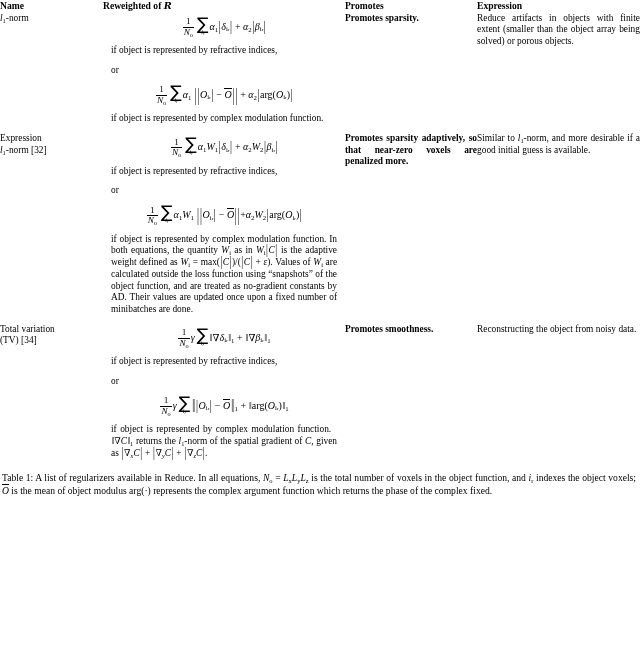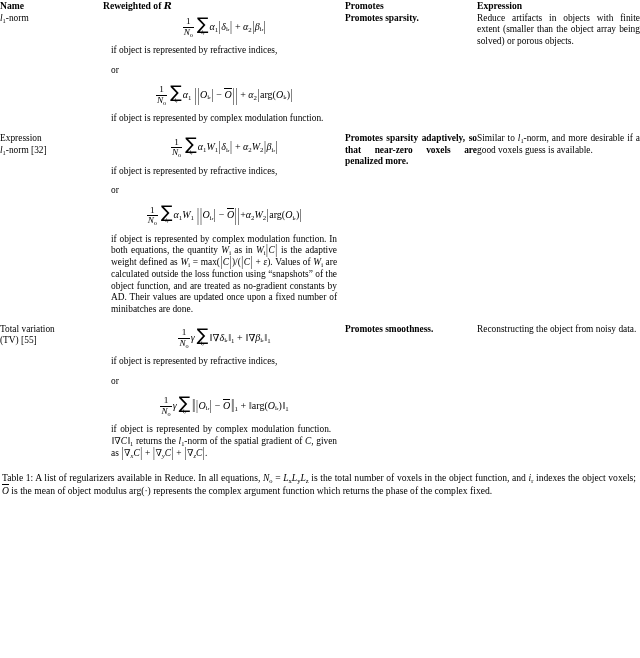--- a/index.html
+++ b/index.html
@@ -240,31 +240,31 @@
             <span class="frac"><span class="top num">1</span><span class="bot m">N<sub class="mr">o</sub></span></span><span class="sum"><span class="sig">∑</span><span class="lim">i<sub class="subsub">r</sub></span></span><span class="m">α<sub class="mr">1</sub></span><span class="m">W<sub class="mr">1</sub></span><span class="bar1">|</span><span class="m">δ<sub class="mr">i<span class="subsub">r</span></sub></span><span class="bar1">|</span> + <span class="m">α<sub class="mr">2</sub></span><span class="m">W<sub class="mr">2</sub></span><span class="bar1">|</span><span class="m">β<sub class="mr">i<span class="subsub">r</span></sub></span><span class="bar1">|</span>
           </div>
           <div class="eq-inline-note">if object is represented by refractive indices,</div>
           <div class="eq-inline-note">or</div>
           <div class="eq-block nowrapmath">
             <span class="frac"><span class="top num">1</span><span class="bot m">N<sub class="mr">o</sub></span></span><span class="sum"><span class="sig">∑</span><span class="lim">i<sub class="subsub">r</sub></span></span><span class="m">α<sub class="mr">1</sub></span><span class="m">W<sub class="mr">1</sub></span> <span class="bar2">|</span><span class="bar2">|</span><span class="m">O<sub class="mr">i<span class="subsub">r</span></sub></span><span class="bar1">|</span> − <span class="ov m">O</span><span class="bar2">|</span><span class="bar2">|</span>+<span class="m">α<sub class="mr">2</sub></span><span class="m">W<sub class="mr">2</sub></span><span class="bar1">|</span><span class="mr">arg(</span><span class="m">O<sub class="mr">i<span class="subsub">r</span></sub></span><span class="mr">)</span><span class="bar1">|</span>
           </div>
           <div class="eq-inline-note just"><span>if object is represented by complex modulation function. In both equations, the quantity</span> <span class="m nowrapmath">W<sub class="mr">i</sub></span> <span>as in</span> <span class="m nowrapmath">W<sub class="mr">i</sub><span class="bar1">|</span>C<span class="bar1">|</span></span> <span>is the adaptive weight defined as</span> <span class="m nowrapmath">W<sub class="mr">i</sub> <span class="mr">=</span> <span class="mr">max(</span><span class="bar1">|</span>C<span class="bar1">|</span><span class="mr">)/(</span><span class="bar1">|</span>C<span class="bar1">|</span> <span class="mr">+</span> ε<span class="mr">)</span></span><span>. Values of</span> <span class="m nowrapmath">W<sub class="mr">i</sub></span> <span>are calculated outside the loss function using “snapshots” of the object function, and are treated as no-gradient constants by AD. Their values are updated once upon a fixed number of minibatches are done.</span></div>
         </td>
         <td class="cell-purp just">Promotes sparsity adaptively, so that near-zero voxels are penalized more.</td>
-        <td class="cell-app just"><span>Similar to</span> <span class="nowrapmath"><span class="m">l</span><sub>1</sub></span><span>-norm, and more desirable if a good voxels guess is available.</span></td>
+        <td class="cell-app just"><span>Similar to</span> <span class="nowrapmath"><span class="m">l</span><sub>1</sub></span><span>-norm, and more desirable if a good initial guess is available.</span></td>
       </tr>
 
       <tr class="rule-mid">
           <td colspan="4"></td>
         </tr>
 
       <tr>
         <td class="cell-name">
           <span>Total variation</span><br>
-          <span>(TV) [55]</span>
+          <span>(TV) [34]</span>
         </td>
         <td class="cell-expr">
           <div class="eq-block nowrapmath">
             <span class="frac"><span class="top num">1</span><span class="bot m">N<sub class="mr">o</sub></span></span><span class="m">γ</span><span class="sum"><span class="sig">∑</span><span class="lim">i<sub class="subsub">r</sub></span></span><span class="dnorm">‖</span><span class="mr">∇</span><span class="m">δ<sub class="mr">i<span class="subsub">r</span></sub></span><span class="dnorm">‖</span><sub>1</sub> + <span class="dnorm">‖</span><span class="mr">∇</span><span class="m">β<sub class="mr">i<span class="subsub">r</span></sub></span><span class="dnorm">‖</span><sub>1</sub>
           </div>
           <div class="eq-inline-note">if object is represented by refractive indices,</div>
           <div class="eq-inline-note">or</div>
           <div class="eq-block nowrapmath">
             <span class="frac"><span class="top num">1</span><span class="bot m">N<sub class="mr">o</sub></span></span><span class="m">γ</span><span class="sum"><span class="sig">∑</span><span class="lim">i<sub class="subsub">r</sub></span></span><span class="dnormtall">‖</span><span class="bar1">|</span><span class="m">O<sub class="mr">i<span class="subsub">r</span></sub></span><span class="bar1">|</span> − <span class="ov m">O</span><span class="dnormtall">‖</span><sub>1</sub> + <span class="dnorm">‖</span><span class="mr">arg(</span><span class="m">O<sub class="mr">i<span class="subsub">r</span></sub></span><span class="mr">)</span><span class="dnorm">‖</span><sub>1</sub>
           </div>

